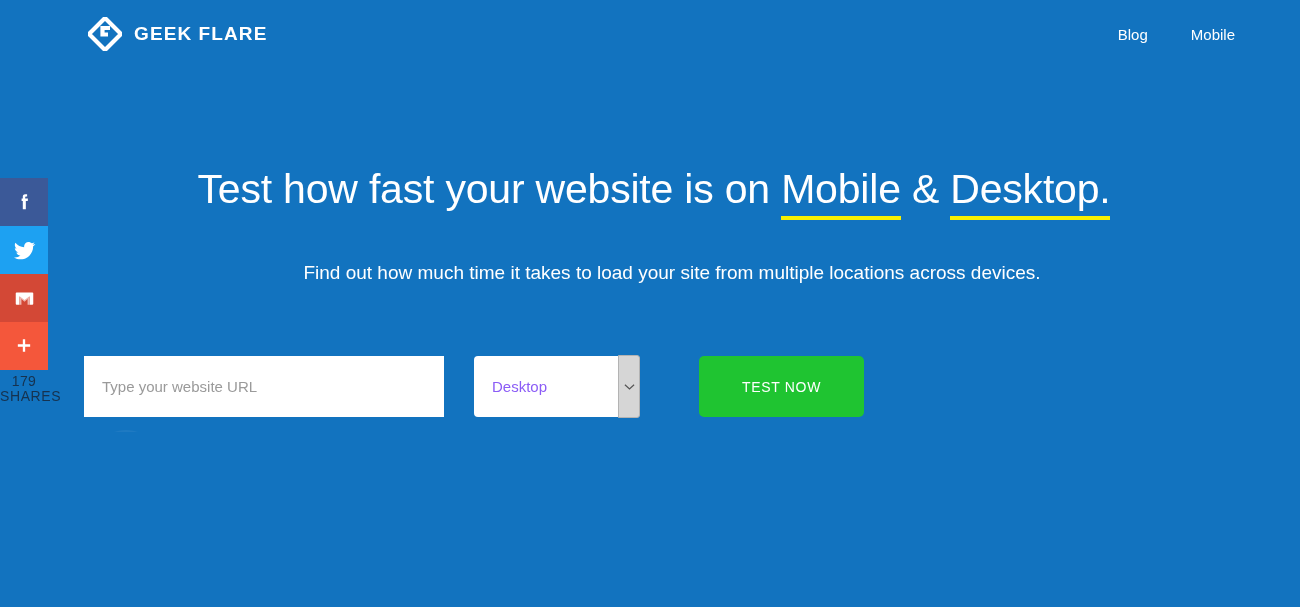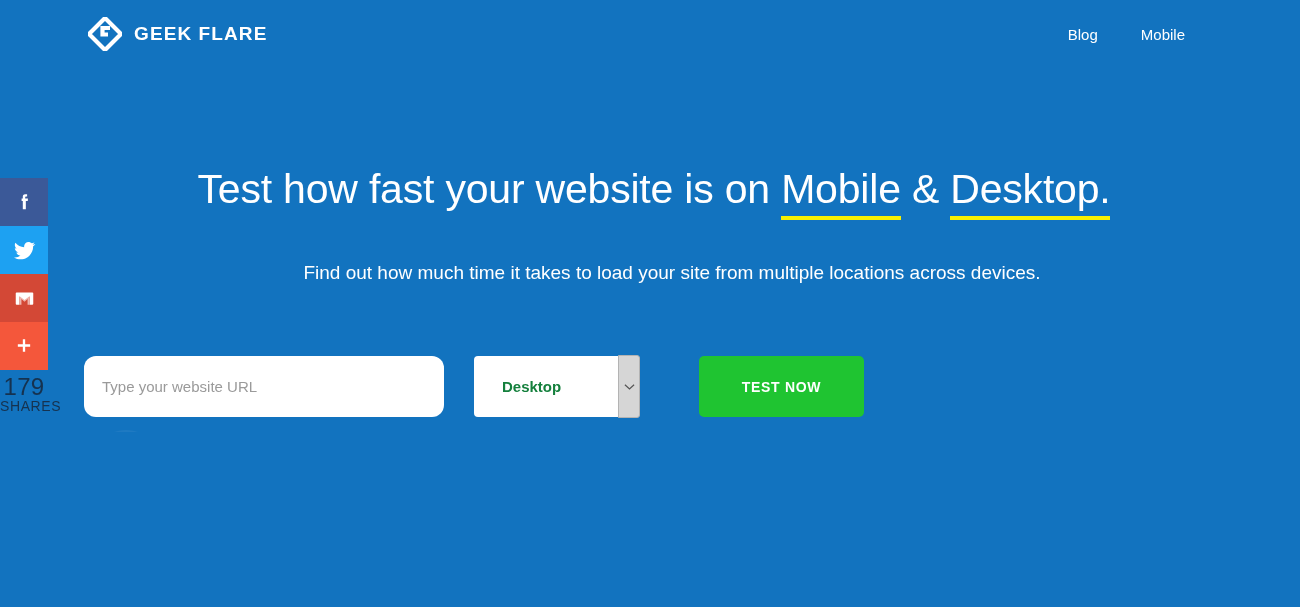--- a/index.html
+++ b/index.html
@@ -64,21 +64,21 @@
     display: block;
   }
   .brand-text {
     color: #ffffff;
     font-size: 19px;
     font-weight: bold;
     letter-spacing: 1.1px;
   }
   .nav {
     margin-left: auto;
-    margin-right: 115px;
+    margin-right: 65px;
     display: flex;
     align-items: center;
     gap: 43px;
   }
   .nav a {
     color: #ffffff;
     font-size: 15px;
     text-decoration: none;
   }
 
@@ -101,21 +101,21 @@
   .share-btn svg { display: block; }
   .share-count {
     width: 48px;
     text-align: center;
     padding-top: 4px;
     color: #16324f;
     line-height: 1.05;
   }
   .share-count .num {
     display: block;
-    font-size: 24px;
+    font-size: 14px;
     font-weight: normal;
     letter-spacing: 0.3px;
   }
   .share-count .lbl {
     display: block;
     font-size: 14px;
     letter-spacing: 0.6px;
   }
 
   
@@ -168,21 +168,21 @@
     top: 356px;
     left: 84px;
     display: flex;
     align-items: flex-start;
     z-index: 16;
   }
   .field {
     height: 61px;
     background: #ffffff;
     border: none;
-    border-radius: 12px;
+    border-radius: 0;
     font-family: "Liberation Sans", sans-serif;
     font-size: 15px;
     color: #555;
     padding: 0 18px;
     outline: none;
   }
   .field::placeholder { color: #9a9a9a; }
   #url-input { width: 360px; }
 
   .select-wrap {
@@ -190,24 +190,23 @@
     background: #ffffff;
     border-radius: 4px;
     height: 61px;
     display: flex;
     align-items: stretch;
   }
   .select-wrap .sel-value {
     display: flex;
     align-items: center;
     font-size: 15px;
-    color: #15803d;
-    padding-left: 28px;
+    color: #8b5cf6;
+    padding-left: 18px;
     flex: 1 1 auto;
-    font-weight: bold;
   }
   .select-arrow {
     width: 22px;
     background: #d6d6d6;
     border: 1px solid #b3b3b3;
     border-radius: 0 3px 3px 0;
     margin: -1px -1px -1px 0;
     display: flex;
     align-items: center;
     justify-content: center;
@@ -219,21 +218,21 @@
 
   .test-btn {
     width: 165px;
     height: 61px;
     background: #1fc431;
     color: #ffffff;
     border: none;
     border-radius: 5px;
     font-family: "Liberation Sans", sans-serif;
     font-size: 14px;
-    font-weight: bold;
+    font-weight: normal;
     letter-spacing: 0.7px;
     cursor: pointer;
   }
 
   .gap-1 { width: 30px; }
   .gap-2 { width: 30px; }
   .gap-3 { width: 30px; }
 </style>
 </head>
 <body>

